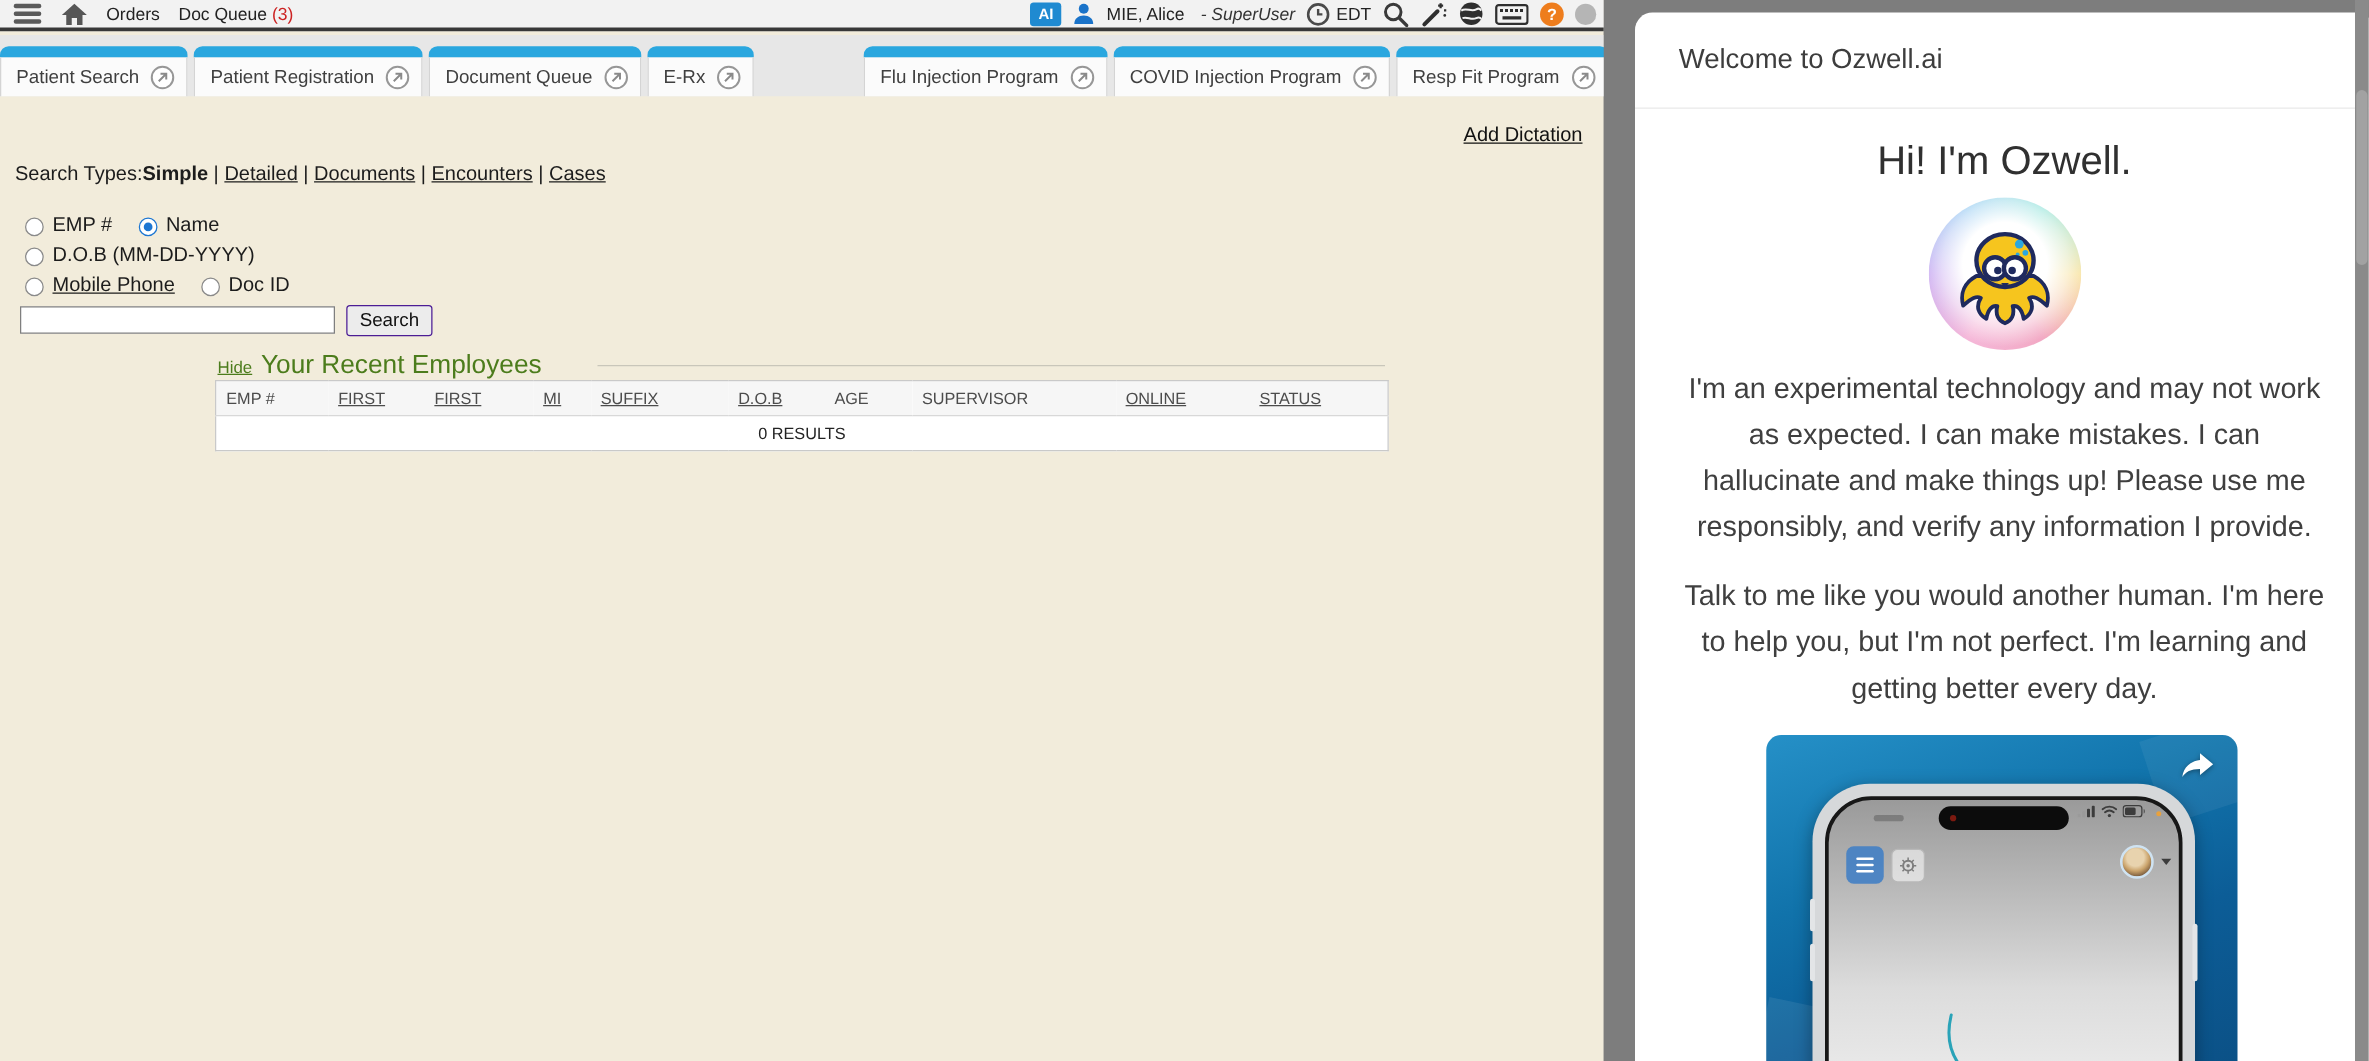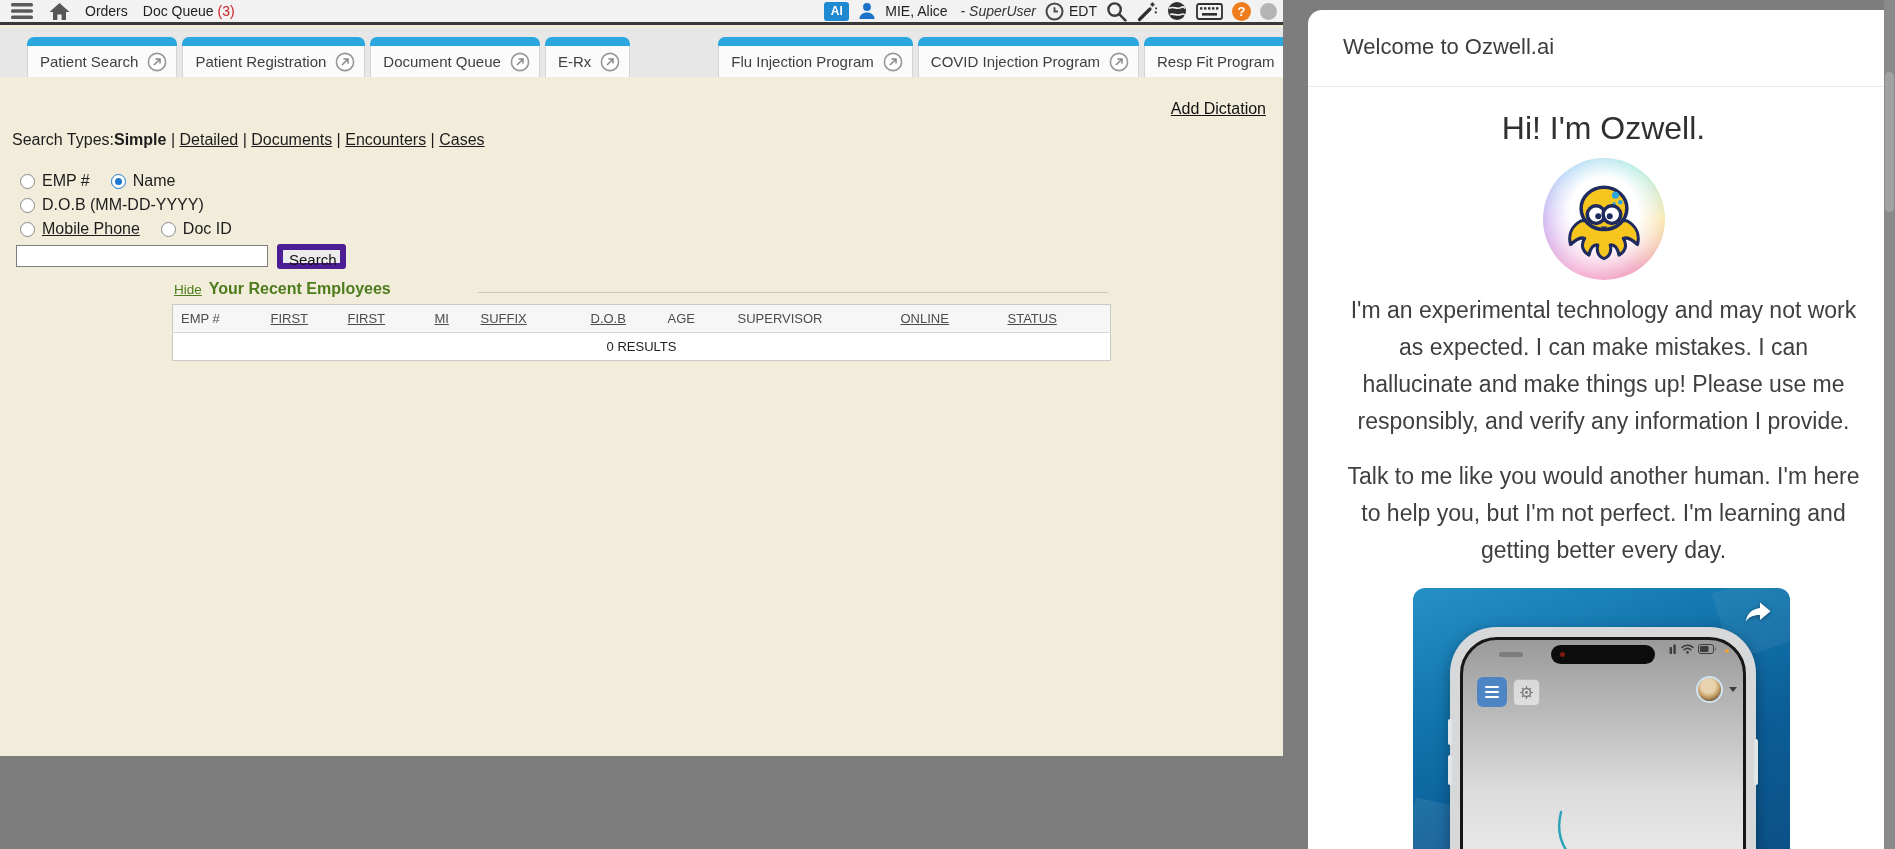--- a/index.html
+++ b/index.html
@@ -3,21 +3,21 @@
 <meta charset="utf-8">
 <style>
   html,body { margin:0; padding:0; }
   body {
     width:1895px; height:849px; overflow:hidden; position:relative;
     background:#7d7d7d;
     font-family:"Liberation Sans", sans-serif;
     -webkit-font-smoothing:antialiased;
   }
   
-  #main-region { position:absolute; left:0; top:0; width:1283px; height:756px; background:#f2ecdb; }
+  #main-region { position:absolute; left:0; top:0; width:1283px; height:849px; background:#f2ecdb; }
 
   
   #topbar {
     position:absolute; top:0; left:0; right:0; height:25px;
     background:#f2f2f2; border-bottom:3px solid #383838;
     display:flex; align-items:center; padding:0 6px 0 10px; box-sizing:border-box;
     font-size:14px; color:#222;
   }
   .tb-left { display:flex; align-items:center; gap:15px; }
   .tb-right { margin-left:auto; display:flex; align-items:center; gap:9px; }
@@ -33,21 +33,21 @@
   #tz-label { margin-left:-4px; }
   #help-circle {
     width:19px; height:19px; border-radius:50%; background:#ee7d1d; color:#fff;
     font-weight:bold; font-size:13px; display:flex; align-items:center; justify-content:center;
   }
   #presence-circle { width:17px; height:17px; border-radius:50%; background:#b5b5b5; }
 
   
   #tabstrip {
     position:absolute; top:28px; left:0; right:0; height:49px; background:#e7e7e7;
-    display:flex; align-items:flex-end; padding-left:27px; box-sizing:border-box;
+    display:flex; align-items:flex-end; padding-left:0; box-sizing:border-box;
   }
   .tab { display:flex; flex-direction:column; margin-right:5px; cursor:pointer; flex:0 0 auto; }
   .tab.gap-before { margin-left:83px; }
   .tab-accent { height:9px; background:#2aa7df; border-radius:7px 7px 0 0; }
   .tab-body {
     height:31px; background:#fbfbfb; border-left:1px solid #d4d4d4; border-right:1px solid #d4d4d4;
     display:flex; align-items:center; gap:9px; padding:0 9px 0 12px; box-sizing:border-box;
     font-size:15px; color:#3f3f3f; white-space:nowrap;
   }
   .tab-open-icon { display:flex; }
@@ -69,27 +69,27 @@
   .gap-left { margin-left:14px; }
   .u { text-decoration:underline; }
 
   #search-input {
     position:absolute; top:245px; left:16px; width:252px; height:22px;
     border:1px solid #7f7f7f; background:#fff; box-sizing:border-box; font-size:14px; padding:0 4px;
     font-family:inherit;
   }
   #search-button {
     position:absolute; top:244px; left:277px; width:69px; height:25px;
-    background:#ececec; border:6px solid #4c1d95; border-radius:3px;
+    background:#ececec; border:1px solid #4c1d95; border-radius:3px;
     font-size:15px; color:#111; font-family:inherit; cursor:pointer;
   }
 
   #recent-header { position:absolute; top:280px; left:174px; display:flex; align-items:baseline; gap:7px; }
   #hide-link { font-size:13.5px; font-weight:normal; color:#4c7c1c; text-decoration:underline; cursor:pointer; }
-  #recent-title { font-size:16px; font-weight:bold; color:#4c7c1c; white-space:nowrap; }
+  #recent-title { font-size:21px; font-weight:normal; color:#4c7c1c; white-space:nowrap; }
   #legend-line { position:absolute; top:292px; left:478px; width:630px; border-top:1px solid #c9c6ba; }
 
   #employees-table {
     position:absolute; top:304px; left:172px; width:938px;
     border-collapse:collapse; background:#fff; border:1px solid #c9c9c9; table-layout:fixed;
   }
   #employees-table th {
     background:#f6f6f6; font-size:13px; color:#4c4c4c; font-weight:normal; text-align:left;
     padding:6px 8px; border-bottom:1px solid #d8d8d8; white-space:nowrap; overflow:hidden;
   }

